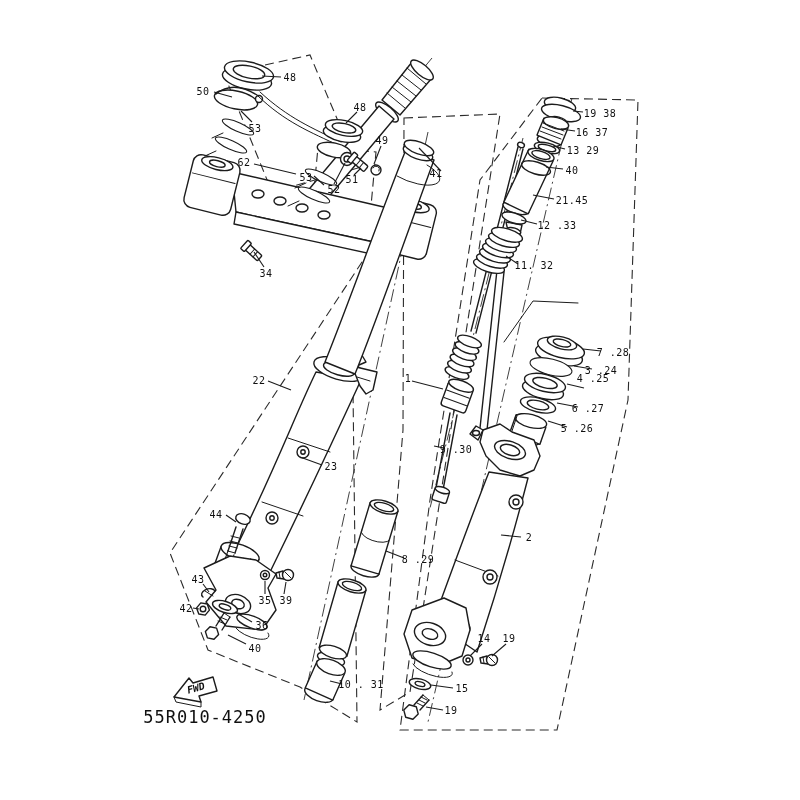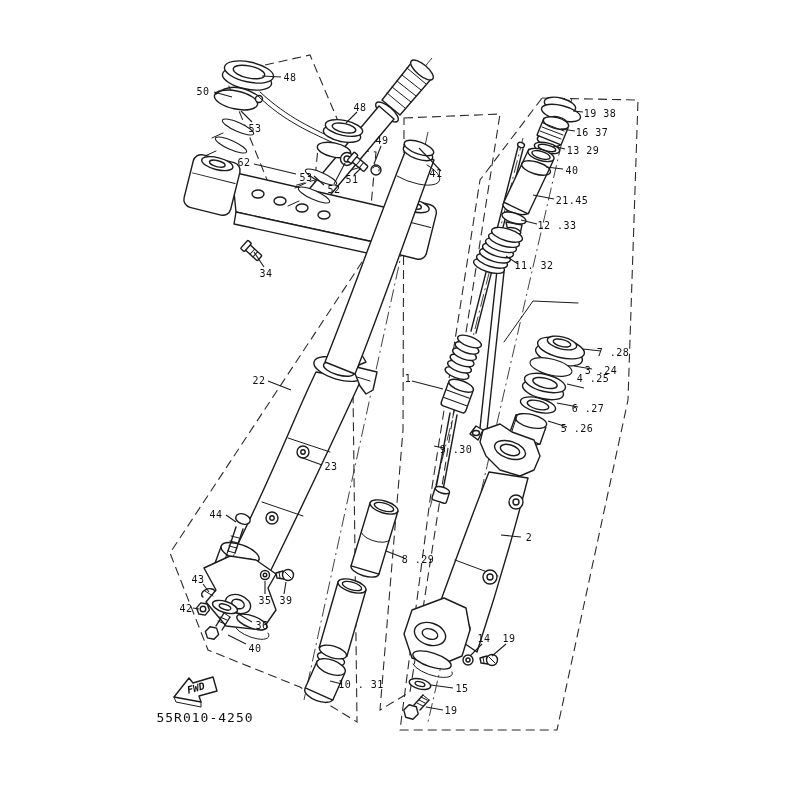--- a/index.html
+++ b/index.html
@@ -8,21 +8,21 @@
   #art{position:absolute;left:0;top:0;}
   .fw{fill:#ffffff;stroke:#1c1c1c;stroke-width:1.4;stroke-linejoin:round;}
   .fwt{fill:#ffffff;stroke:#1c1c1c;stroke-width:1.1;stroke-linejoin:round;}
   .ln{fill:none;stroke:#1c1c1c;stroke-width:1.4;stroke-linecap:round;stroke-linejoin:round;}
   .th{fill:none;stroke:#1c1c1c;stroke-width:1;stroke-linecap:round;}
   .dsh{fill:none;stroke:#2b2b2b;stroke-width:1.1;stroke-dasharray:9 5;}
   .axs{fill:none;stroke:#2b2b2b;stroke-width:0.9;stroke-dasharray:13 4 2 4;}
   .ldr{stroke:#1c1c1c;stroke-width:1.1;}
   .lbl{position:absolute;transform:translate(-50%,-50%);font-size:10px;color:#101010;
        letter-spacing:0.5px;white-space:nowrap;}
-  .code{position:absolute;transform:translate(-50%,-50%);font-size:13px;color:#101010;
+  .code{position:absolute;transform:translate(-50%,-50%);font-size:17px;color:#101010;
         letter-spacing:1px;white-space:nowrap;}
   .fwdtxt{position:absolute;transform:translate(-50%,-50%) rotate(-16deg);font-size:10px;
           font-style:italic;font-weight:bold;color:#101010;}
 </style>
 </head>
 <body>
 
 <div id="stage">
 
 <svg id="art" width="800" height="800" viewBox="0 0 800 800">

